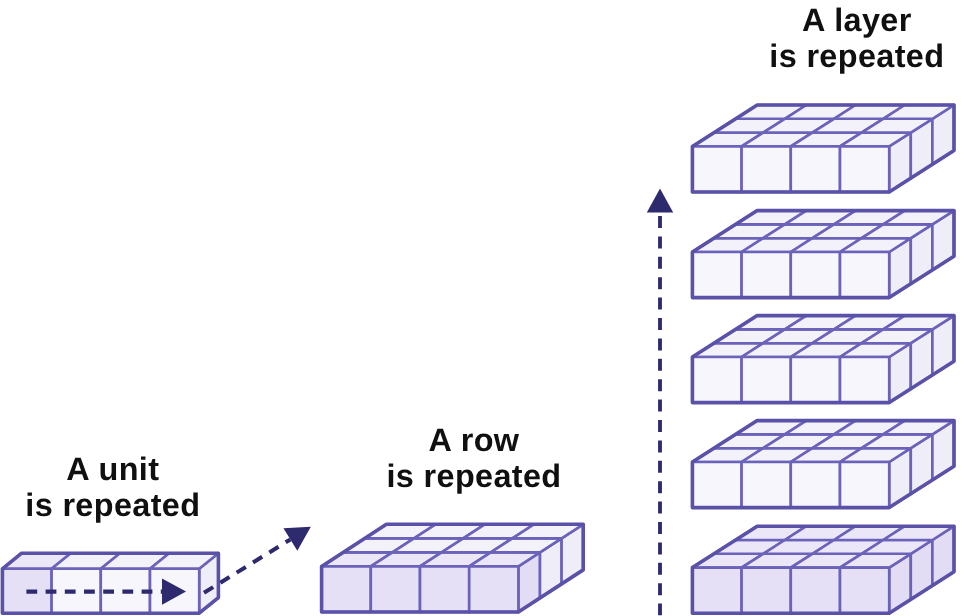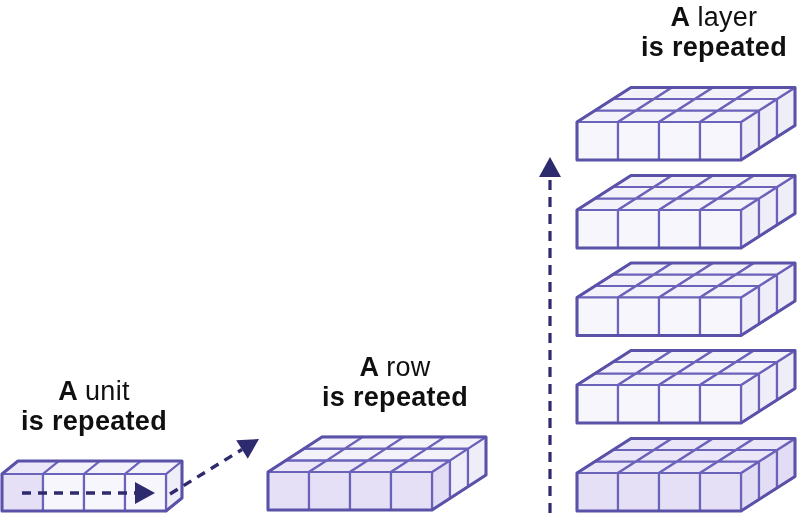--- a/index.html
+++ b/index.html
@@ -10,21 +10,21 @@
   }
   #stage{position:absolute;inset:0;width:806px;height:513px;}
   svg{position:absolute;left:0;top:0;}
   .label{
     position:absolute;transform:translateX(-50%);
     text-align:center;color:#101010;
     font-size:27px;line-height:30px;font-weight:600;letter-spacing:.3px;
     white-space:nowrap;
   }
   .label .l1{display:flex;justify-content:center;gap:7px;}
-  .label .kw{font-weight:400;}
+  .label .kw{font-weight:700;}
   .label-unit{left:94px;top:376px;}
   .label-row{left:395px;top:352px;}
   .label-layer{left:714px;top:2px;}
 </style>
 </head>
 <body>
 
 <div id="stage">
   <svg width="806" height="513" viewBox="0 0 806 513">
       <g>

